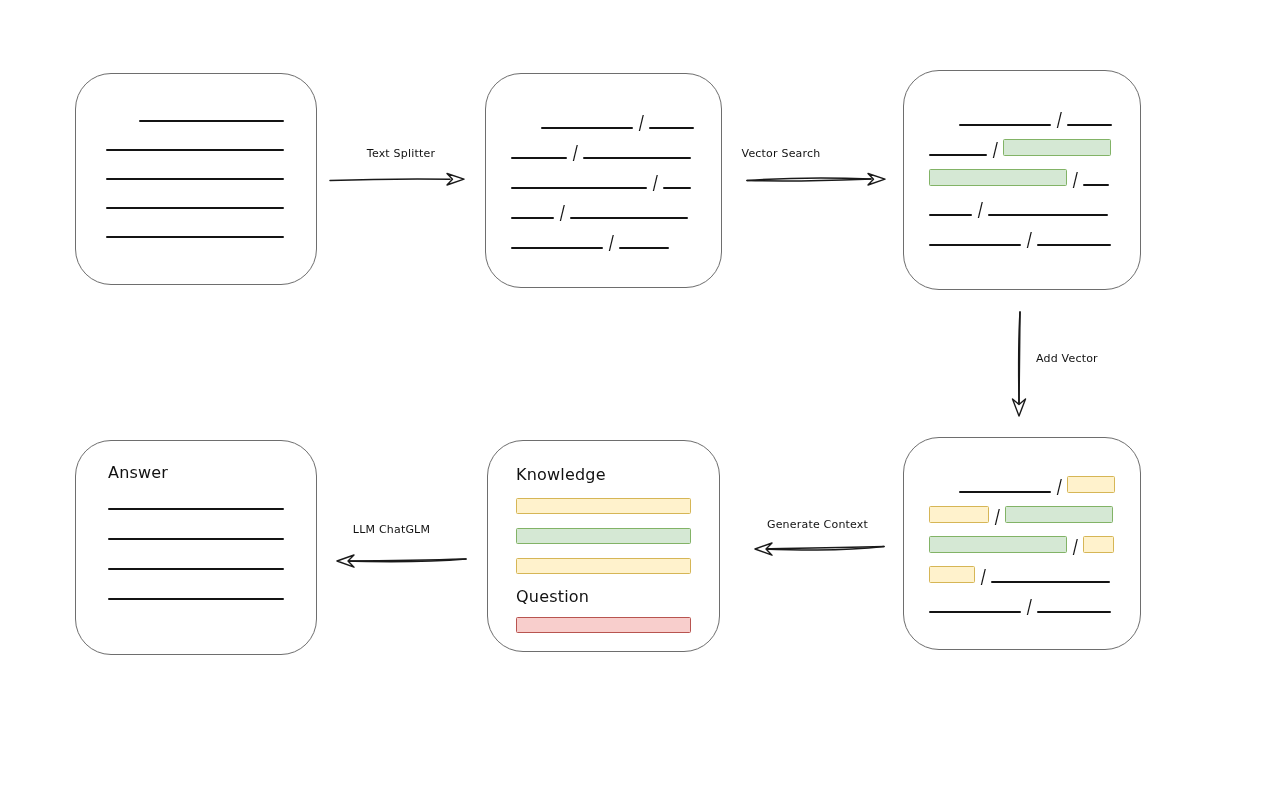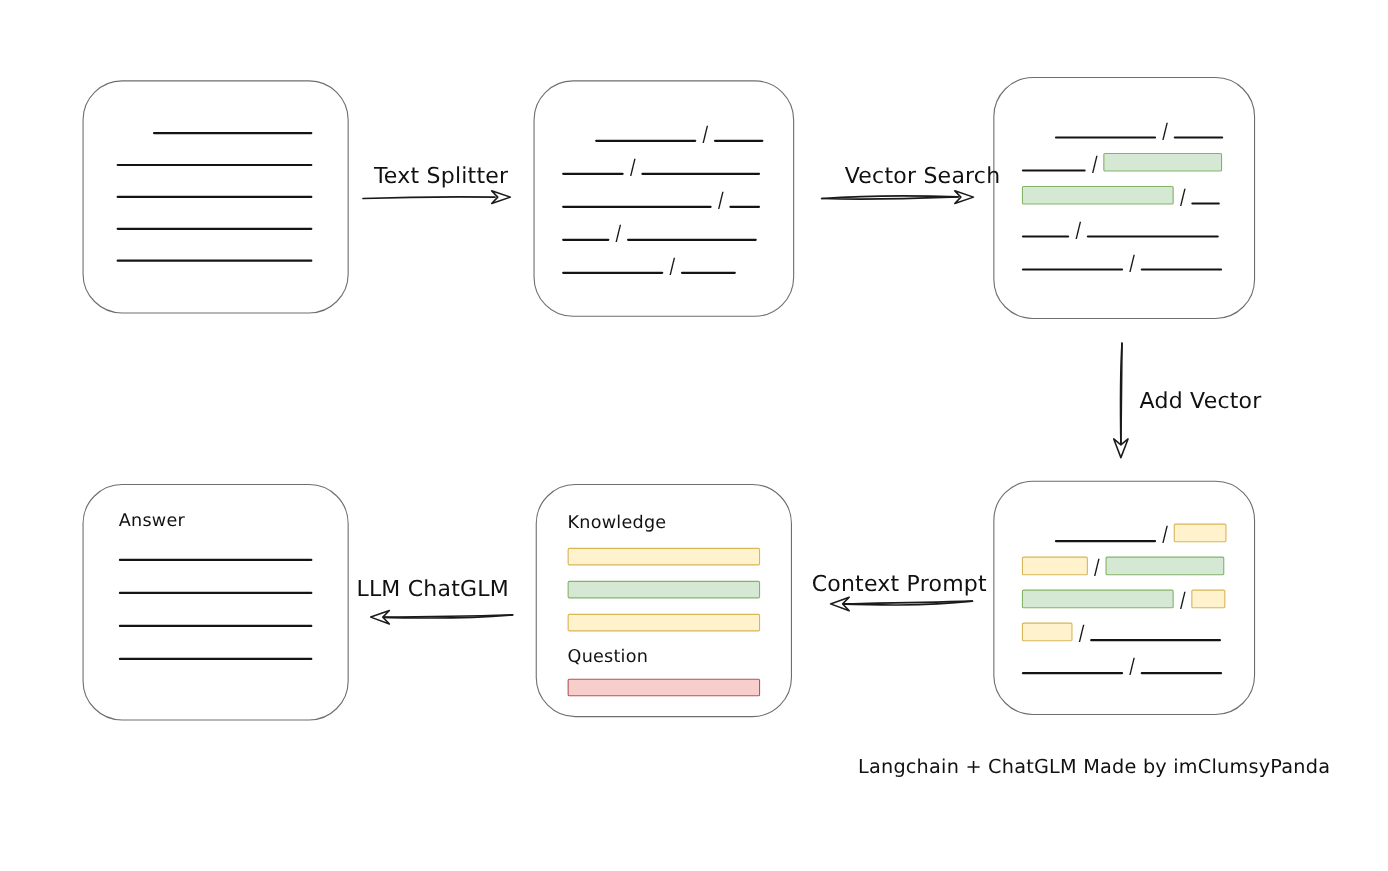--- a/index.html
+++ b/index.html
@@ -30,21 +30,21 @@
     margin:0 5px -4px 5px;transform:scaleX(.8);color:var(--line,#111);font-weight:500;
   }
   
   .box-title{font-size:16px;font-weight:500;letter-spacing:.2px;margin:0;}
   .bar{height:16px;box-sizing:border-box;border-radius:1.5px;margin-top:14px;}
   .bar.green{background:var(--green-fill,#d5e8d4);border:1.6px solid var(--green-border,#82b366);}
   .bar.yellow{background:var(--yellow-fill,#fff2cc);border:1.6px solid var(--yellow-border,#d6b656);}
   .bar.red{background:var(--red-fill,#f8cecc);border:1.6px solid var(--red-border,#b85450);}
   
   .arrow-label{
-    position:absolute;font-size:20px;font-weight:500;letter-spacing:.2px;
+    position:absolute;font-size:11px;font-weight:500;letter-spacing:.2px;
     text-align:center;white-space:nowrap;
   }
   .arrow-svg{position:absolute;overflow:visible;}
   .arrow-svg path{stroke:#1a1a1a;fill:none;stroke-width:1.5;stroke-linecap:round;stroke-linejoin:round;}
   .arrow-svg path.head{fill:#ffffff;stroke-width:1.4;}
   .caption{
     position:absolute;font-size:17.5px;font-weight:500;letter-spacing:.2px;
     text-align:center;white-space:nowrap;
   }
 </style>
@@ -172,43 +172,42 @@
         <span class="seg-line" style="width: 74px;"></span>
       </div>
     </div>
 
   <div class="arrow-label" style="left:331px;top:147px;width:140px;">Text Splitter</div>
   <svg class="arrow-svg" style="left:328px;top:168px;" width="140" height="24" viewBox="0 0 140 24">
     <path d="M 2,12.5 C 45,11 90,10.8 122,11.2"></path>
     <path class="head" d="M 119,5.5 L 136,11.2 L 119,17 L 124.5,11.2 Z"></path>
   </svg>
 
-  <div class="arrow-label" style="left:768px;top:147px;width:140px;">Vector Search</div>
+  <div class="arrow-label" style="left:711px;top:147px;width:140px;">Vector Search</div>
   <svg class="arrow-svg" style="left:744px;top:168px;" width="145" height="24" viewBox="0 0 145 24">
     <path d="M 3,12.5 C 50,9.2 100,10 127,11"></path>
     <path d="M 3,12.5 C 55,14 105,11.8 127,11"></path>
     <path class="head" d="M 124,5.5 L 141,11.2 L 124,17 L 129.5,11.2 Z"></path>
   </svg>
 
   <svg class="arrow-svg" style="left:1008px;top:309px;" width="24" height="114" viewBox="0 0 24 114">
     <path d="M 12,3 C 10,35 10.5,65 11,96"></path>
     <path d="M 12,3 C 11.5,40 11,70 11,96"></path>
     <path class="head" d="M 4.5,90 L 11,107 L 17.5,90 L 11,95.5 Z"></path>
   </svg>
   <div class="arrow-label" style="left:1036px;top:352px;text-align:left;">Add Vector</div>
 
-  <div class="arrow-label" style="left:735px;top:518px;width:165px;">Context Prompt</div>
+  <div class="arrow-label" style="left:735px;top:518px;width:165px;">Generate Context</div>
   <svg class="arrow-svg" style="left:737px;top:537px;" width="150" height="24" viewBox="0 0 150 24">
     <path d="M 147,9.5 C 100,14.5 55,13 23,12"></path>
     <path d="M 147,9.5 C 95,11 50,11.5 23,12"></path>
     <path class="head" d="M 35,6 L 18,12 L 35,18.2 L 29,12 Z"></path>
   </svg>
 
   <div class="arrow-label" style="left:324px;top:523px;width:135px;">LLM ChatGLM</div>
   <svg class="arrow-svg" style="left:320px;top:549px;" width="148" height="24" viewBox="0 0 148 24">
     <path d="M 146,10 C 100,14 55,13 22,12"></path>
     <path d="M 146,10 C 95,11.5 50,11.8 22,12"></path>
     <path class="head" d="M 34,6 L 17,12 L 34,18.2 L 28,12 Z"></path>
   </svg>
 
-  <div class="caption" style="left:780px;top:688px;width:400px;">Langchain + ChatGLM Made by imClumsyPanda</div>
 
 </div>
 
 </body></html>

